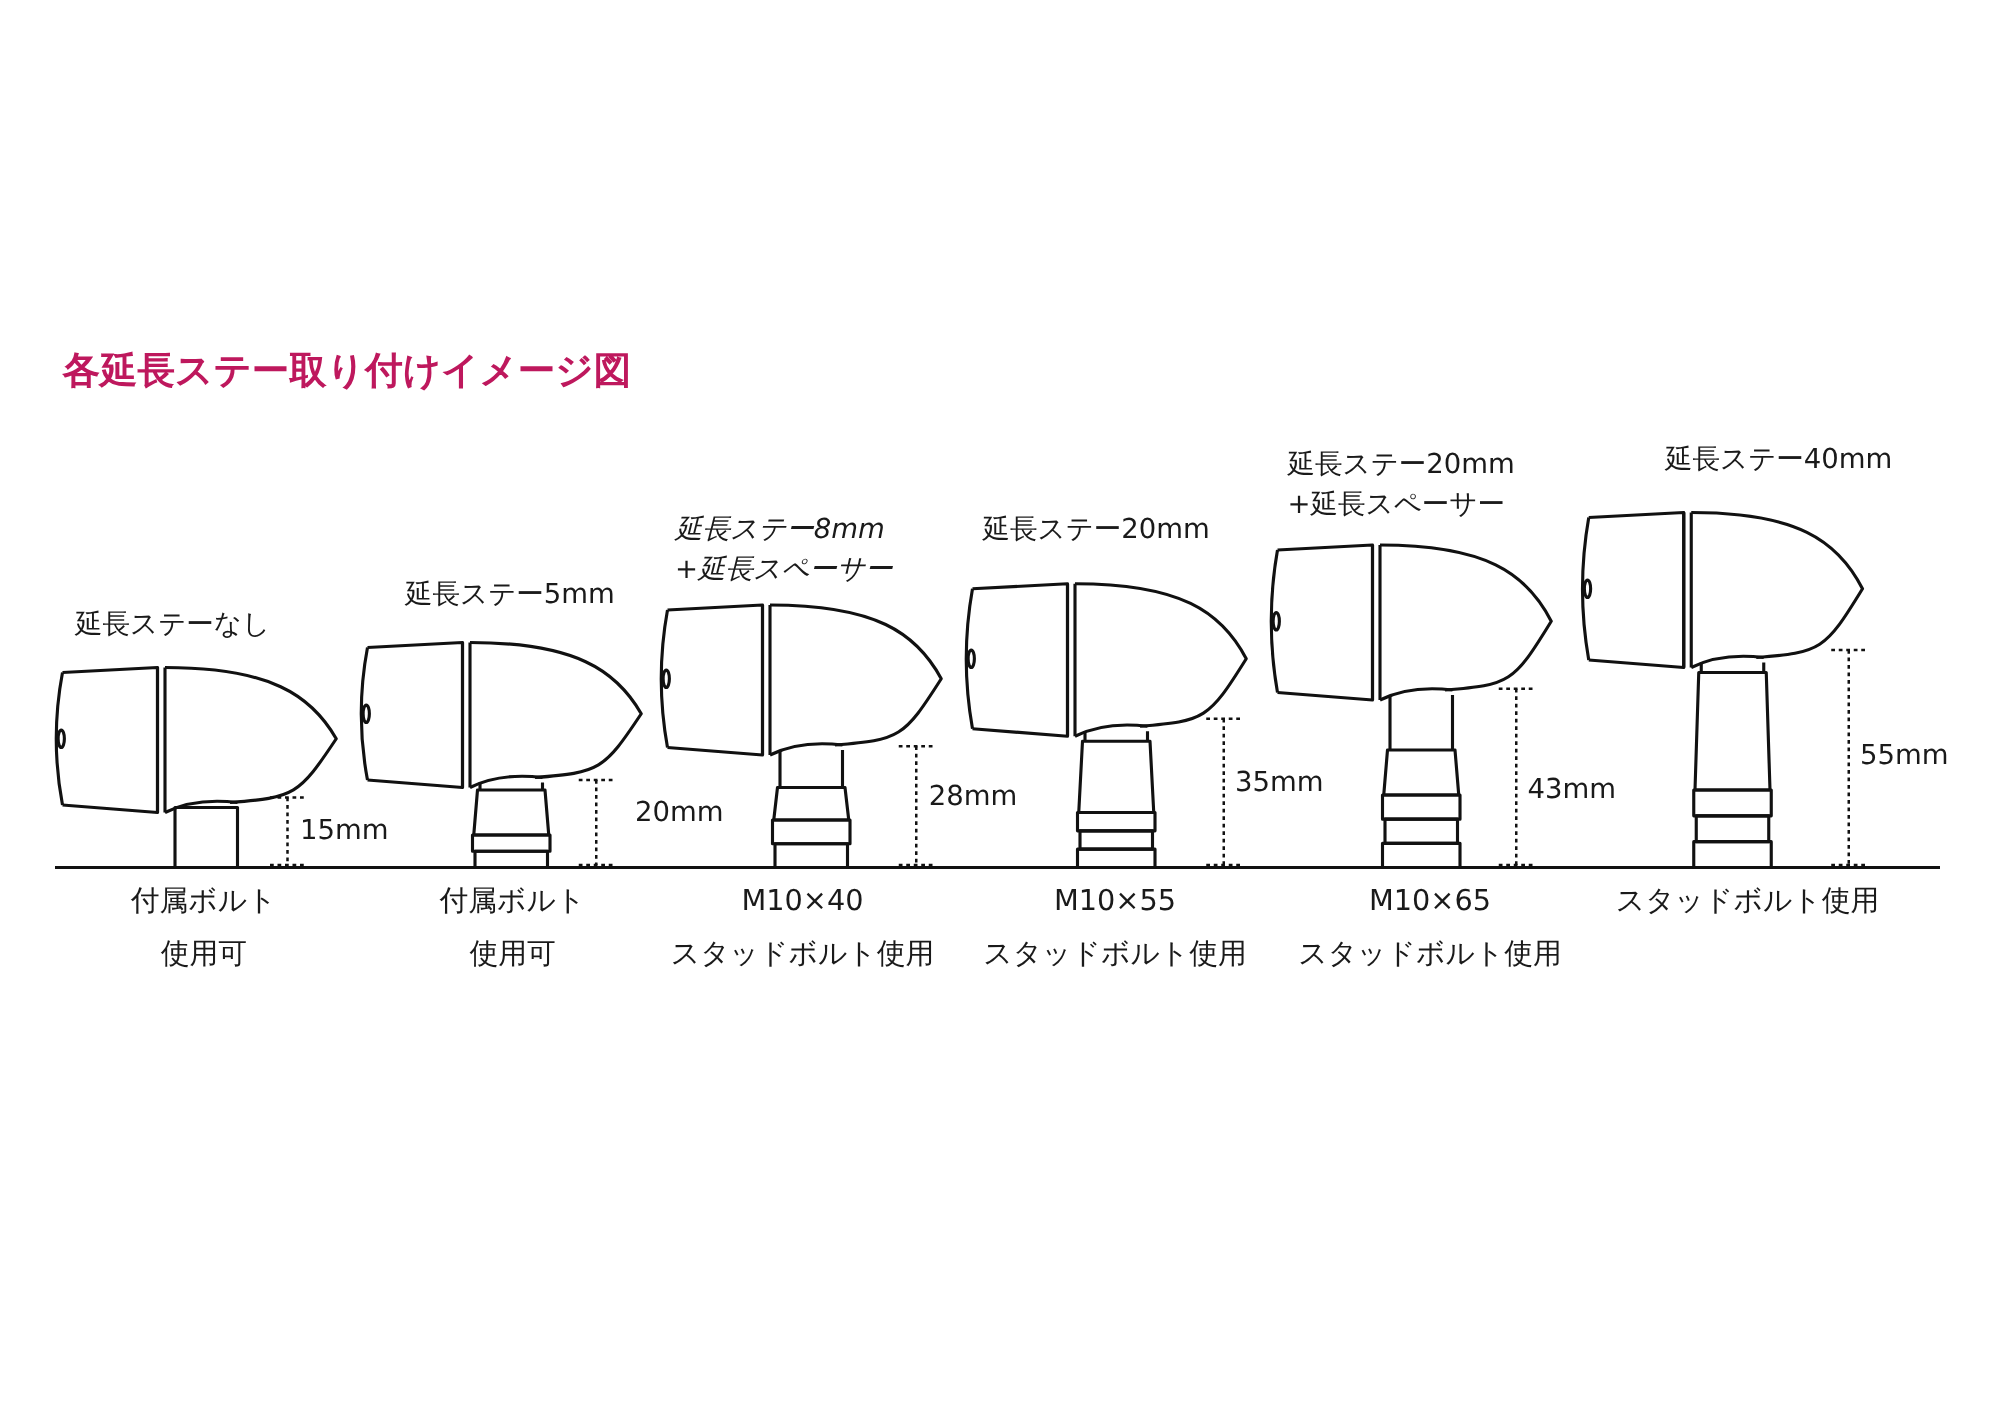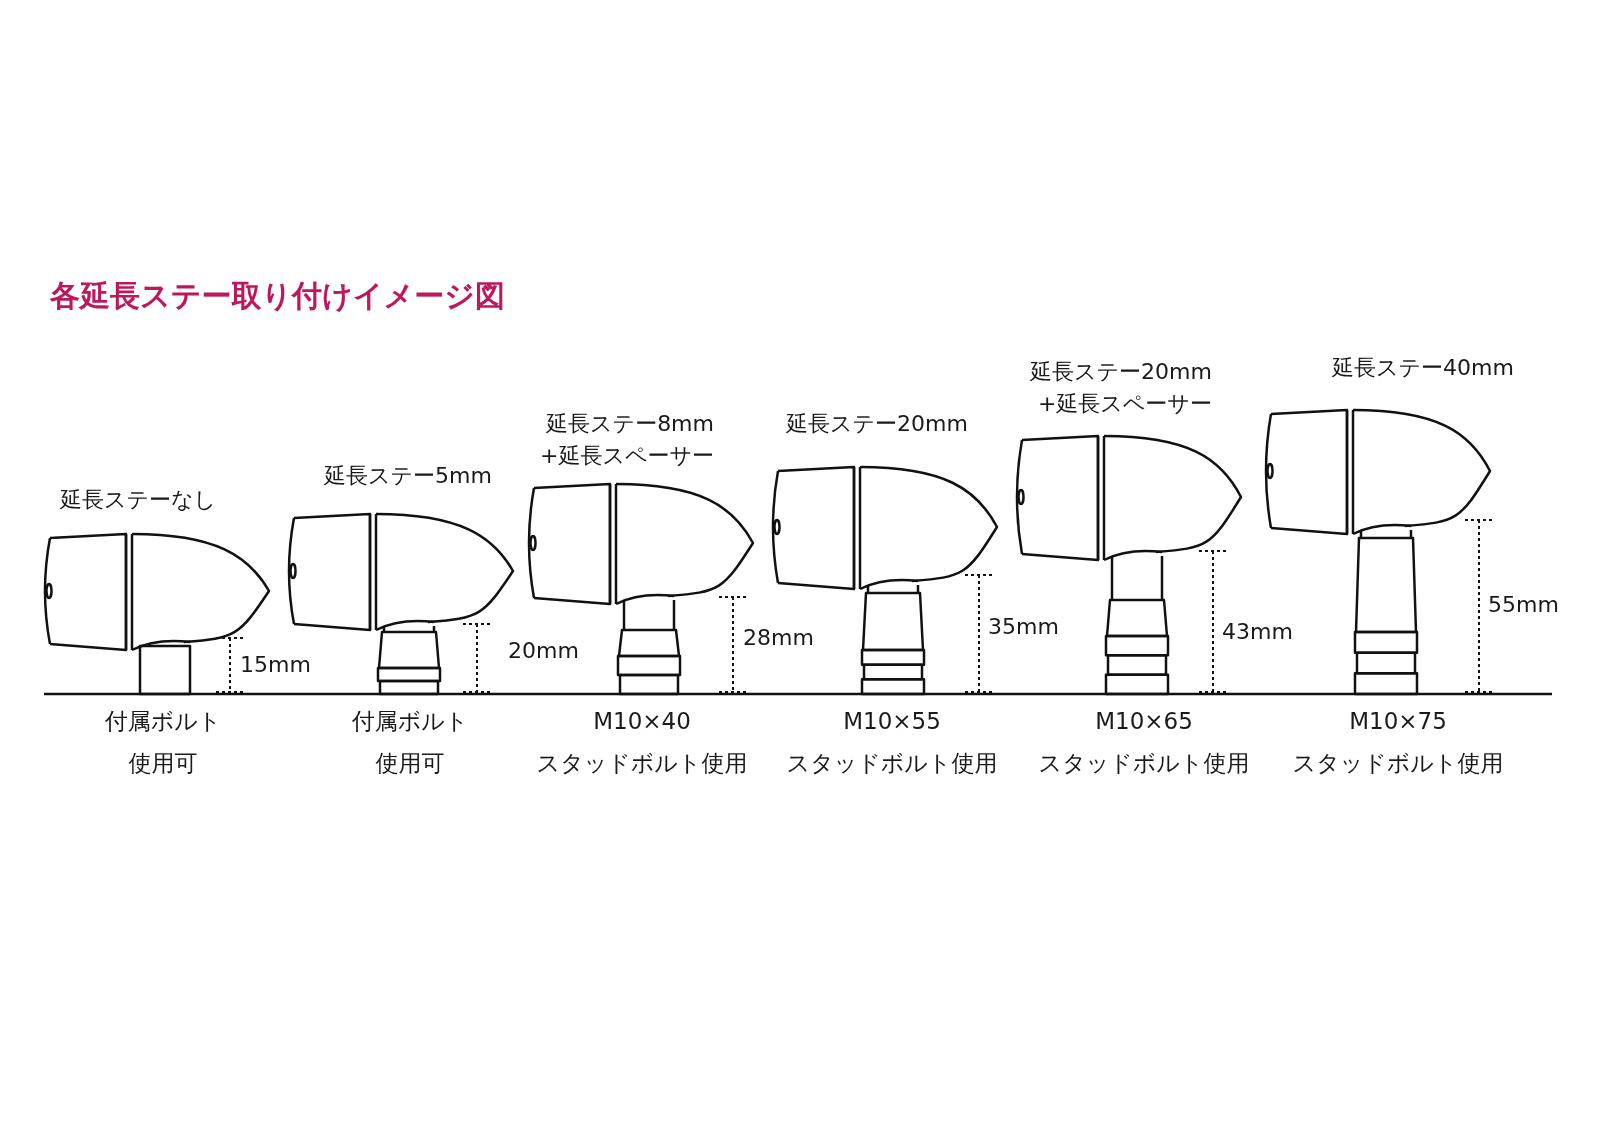--- a/index.html
+++ b/index.html
@@ -1,21 +1,21 @@
 <!DOCTYPE html>
 <html><head>
   <meta charset="utf-8">
   <style>
     html, body { margin: 0; padding: 0; background: #ffffff; }
     body { width: 1600px; height: 1132px; position: relative; overflow: hidden;
            font-family: "DejaVu Sans", "Liberation Sans", sans-serif; color: #1a1a1a; }
     .title { position: absolute; left: 50px; top: 276px; font-size: 30px; font-weight: bold;
              letter-spacing: 0px; color: #be185d; white-space: nowrap; }
     .stage { position: absolute; left: 0; top: 0; width: 1600px; height: 1132px; }
-    .lbl { position: absolute; font-size: 22px; color: #1a1a1a; white-space: nowrap; line-height: 32px; text-align: right; }
+    .lbl { position: absolute; font-size: 22px; color: #1a1a1a; white-space: nowrap; line-height: 32px; }
     .dim { position: absolute; font-size: 22px; color: #1a1a1a; white-space: nowrap; }
     .cap { position: absolute; transform: translateX(-50%); text-align: center; font-size: 23px;
            line-height: 42px; white-space: nowrap; color: #1a1a1a; }
     svg { position: absolute; left: 0; top: 0; }
   </style>
 </head>
 <body>
 
 <div class="title">各延長ステー取り付けイメージ図</div>
 
@@ -160,21 +160,21 @@
 
   <div class="lbl" style="left:308px; top:460px;margin-left:16px;">
     <div>延長ステー5mm</div>
   </div>
   <div class="dim" style="left:473px; top:638px;margin-left:35px;">20mm</div>
   <div class="cap" style="left:410px; top:700px;">
     <div>付属ボルト</div>
     <div>使用可</div>
   </div>
 
-  <div class="lbl" style="left:540px; top:408px;">
+  <div class="lbl" style="left:540px; top:408px;font-style:italic;">
     <div>延長ステー8mm</div>
     <div>+延長スペーサー</div>
   </div>
   <div class="dim" style="left:743px; top:625px;">28mm</div>
   <div class="cap" style="left:642px; top:700px;">
     <div>M10×40</div>
     <div>スタッドボルト使用</div>
   </div>
 
   <div class="lbl" style="left:786px; top:408px;">
@@ -194,16 +194,15 @@
   <div class="cap" style="left:1144px; top:700px;">
     <div>M10×65</div>
     <div>スタッドボルト使用</div>
   </div>
 
   <div class="lbl" style="left:1288px; top:352px;margin-left:44px;">
     <div>延長ステー40mm</div>
   </div>
   <div class="dim" style="left:1488px; top:592px;">55mm</div>
   <div class="cap" style="left:1398px; top:700px;">
-    <div>M10×75</div>
     <div>スタッドボルト使用</div>
   </div>
 </div>
 
 </body></html>

